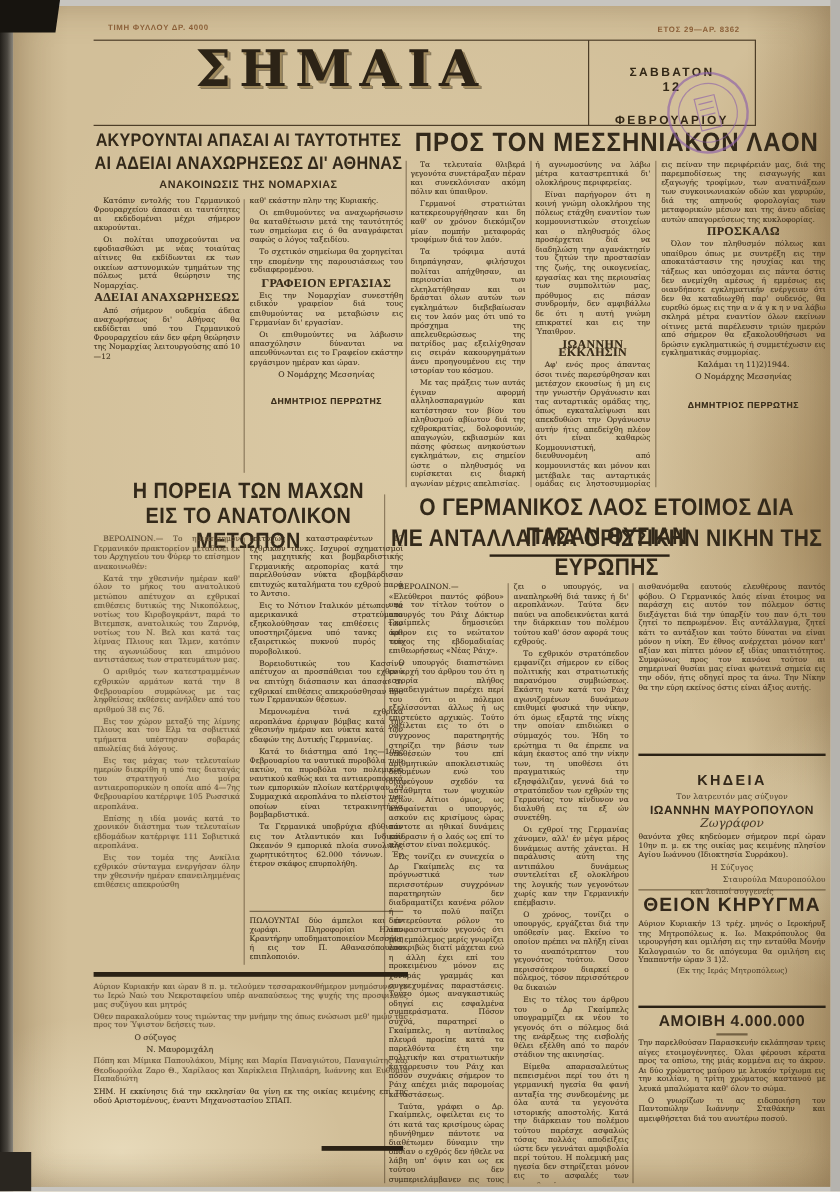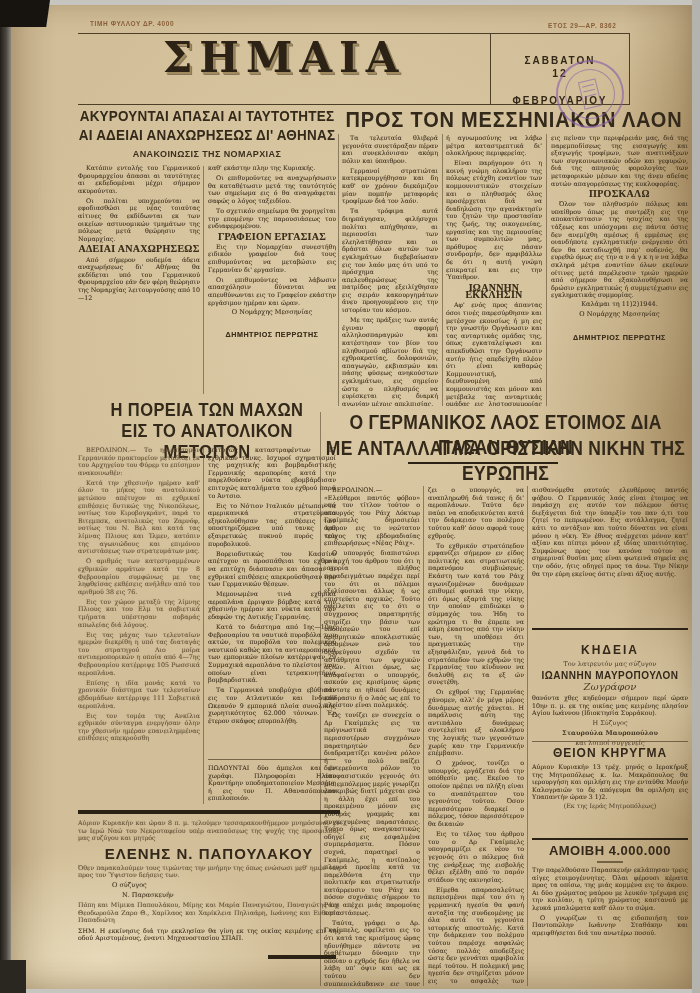--- a/index.html
+++ b/index.html
@@ -223,46 +223,45 @@
   </div>
 
   <div class="hbar" style="left:532px;top:628px;width:156px;height:2.4px;"></div>
   <div class="abs" style="left:532px;top:633px;width:156px;margin-top:10px;">
     <div class="secttl" style="font-size:12px;letter-spacing:2px;">ΚΗΔΕΙΑ</div>
     <div class="center" style="font-size:6.5px;margin-top:3px;color:#463926;">Τον λατρευτόν μας σύζυγον</div>
     <div class="secttl" style="font-size:10px;margin-top:2px;letter-spacing:.5px;">ΙΩΑΝΝΗΝ ΜΑΥΡΟΠΟΥΛΟΝ</div>
     <div class="center" style="font-size:10px;font-style:italic;color:#463926;">Ζωγράφον</div>
     <div class="bt" style="margin-top:2px;">θανόντα χθες κηδεύομεν σήμερον περί ώραν 10ην π. μ. εκ της οικίας μας κειμένης πλησίον Αγίου Ιωάννου (Ιδιοκτησία Συρράκου).</div>
     <div class="sigline">Η Σύζυγος</div>
-    <div class="sigline" style="font-weight:bold;">Σταυρούλα Μαυροπούλου</div>
+    <div class="sigline" style="font-weight:normal;text-align:right;">Σταυρούλα Μαυροπούλου</div>
     <div class="sigline">και λοιποί συγγενείς</div>
   </div>
 
   <div class="thinrule" style="left:532px;top:741px;width:156px;"></div>
   <div class="abs" style="left:532px;top:746px;width:156px;">
-    <div class="secttl" style="font-size:12px;letter-spacing:1px;">ΘΕΙΟΝ ΚΗΡΥΓΜΑ</div>
+    <div class="secttl" style="font-size:16px;letter-spacing:1px;">ΘΕΙΟΝ ΚΗΡΥΓΜΑ</div>
     <div class="bt" style="margin-top:3px;">Αύριον Κυριακήν 13 τρέχ. μηνός ο Ιεροκήρυξ της Μητροπόλεως κ. Ιω. Μακρόπουλος θα ιερουργήση και ομιλήση εις την ενταύθα Μονήν Καλογραιών το δε απόγευμα θα ομιλήση εις Υπαπαντήν ώραν 3 1)2.</div>
     <div class="center" style="font-size:6.3px;color:#463926;margin-top:1px;">(Εκ της Ιεράς Μητροπόλεως)</div>
   </div>
 
   <div class="hbar" style="left:532px;top:838px;width:156px;height:2.4px;"></div>
   <div class="abs" style="left:532px;top:843px;width:156px;">
     <div class="secttl" style="font-size:13px;letter-spacing:.5px;">ΑΜΟΙΒΗ 4.000.000</div>
     <div class="thinrule" style="position:static;width:26px;margin:3px auto 3px;border-top-width:2px;"></div>
     <div class="bt">Την παρελθούσαν Παρασκευήν εκλάπησαν τρεις αίγες ετοιμογέννητες. Όλαι φέρουσι κέρατα προς τα οπίσω, της μιάς κομμένα εις το άκρον. Αι δύο χρώματος μαύρου με λευκόν τρίχωμα εις την κοιλίαν, η τρίτη χρώματος καστανού με λευκά μπαλώματα καθ' όλον το σώμα.</div>
     <div class="bt" style="margin-top:2px;text-indent:8px;">Ο γνωρίζων τι ας ειδοποιήση τον Παντοπώλην Ιωάννην Σταθάκην και αμειφθήσεται διά του ανωτέρω ποσού.</div>
   </div>
 
   <div class="hbar" style="left:78px;top:810px;width:262px;height:3.5px;"></div>
   <div class="abs" style="left:78px;top:816px;width:262px;">
     <div class="bt faded" style="margin-top:3px;">Αύριον Κυριακήν και ώραν 8 π. μ. τελούμεν τεσσαρακονθήμερον μνημόσυνον εν τω Ιερώ Ναώ του Νεκροταφείου υπέρ αναπαύσεως της ψυχής της προσφιλούς μας συζύγου και μητρός</div>
-    <div class="secttl" style="font-size:15px;margin-top:3px;letter-spacing:1px;">ΕΛΕΝΗΣ Ν. ΠΑΠΟΥΛΑΚΟΥ</div>
     <div class="bt faded" style="margin-top:2px;">Όθεν παρακαλούμεν τους τιμώντας την μνήμην της όπως ενώσωσι μεθ' ημών τας προς τον Ύψιστον δεήσεις των.</div>
     <div class="sigline faded" style="text-align:left;padding-left:34px;">Ο σύζυγος</div>
-    <div class="sigline faded" style="text-align:left;padding-left:44px;">Ν. Παρασκευήν</div>
+    <div class="sigline faded" style="text-align:left;padding-left:44px;">Ν. Μαυρομιχάλη</div>
     <div class="bt faded" style="margin-top:2px;">Πόπη και Μίμικα Παπουλάκου, Μίμης και Μαρία Παναγιώτου, Παναγιώτης και Θεοδωρούλα Ζαρο Θ., Χαρίλαος και Χαρίκλεια Πηλιαάρη, Ιωάννης και Ευθυμία Παπαδιώτη</div>
     <div class="bt" style="margin-top:3px;">ΣΗΜ. Η εκκίνησις διά την εκκλησίαν θα γίνη εκ της οικίας κειμένης επί της οδού Αριστομένους, έναντι Μηχανοστασίου ΣΠΑΠ.</div>
   </div>
   <div class="hbar" style="left:268px;top:955px;width:68px;height:4px;"></div>
 
   <div class="edge-corner-tl"></div>
   <div class="edge-corner-bl"></div>
 </div>
 
 </body></html>

